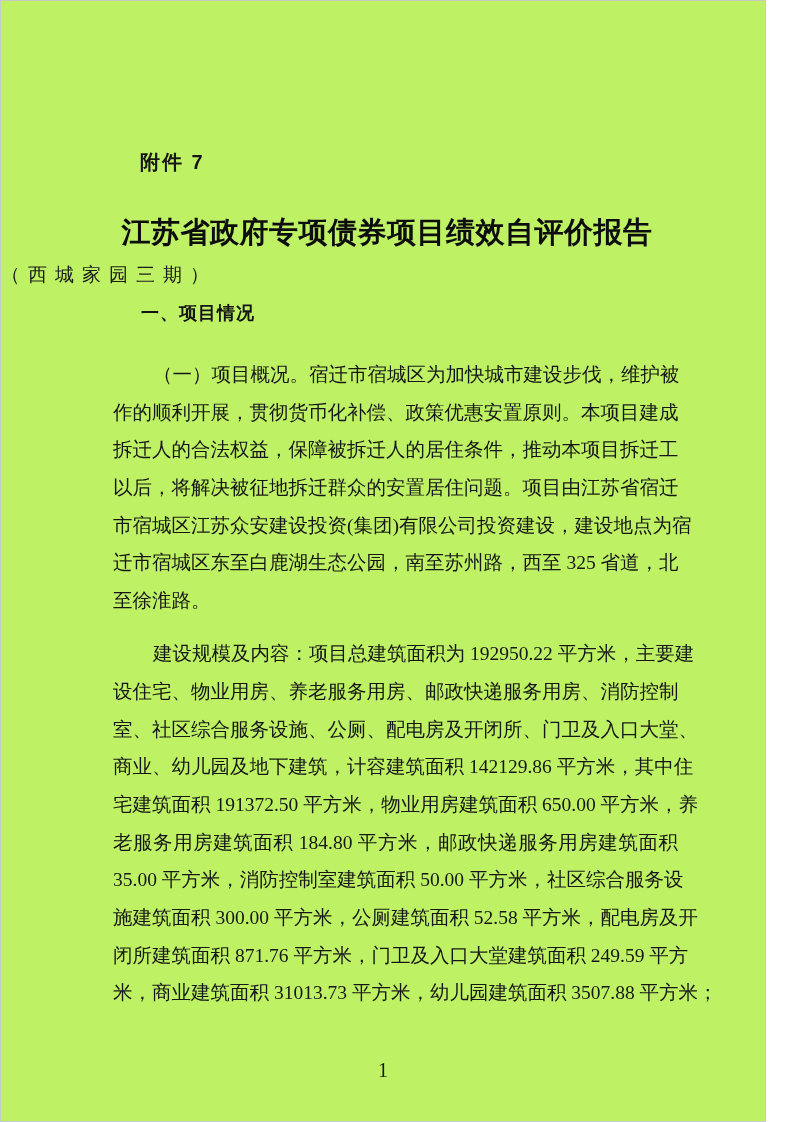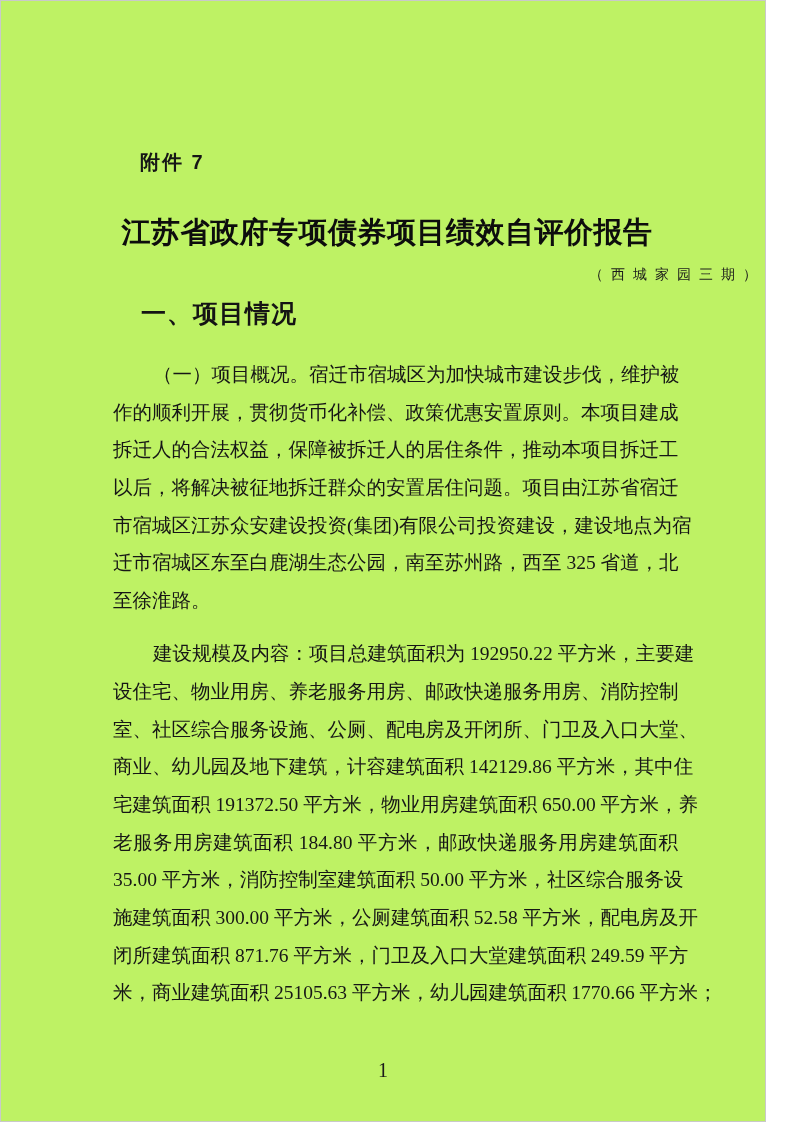--- a/index.html
+++ b/index.html
@@ -42,34 +42,34 @@
     line-height: 38px;
     letter-spacing: 0.5px;
     color: #0d0d0d;
     padding-left: 8px;
   }
   .report-subtitle {
     position: absolute;
     left: 0;
     right: 0;
     top: 261px;
-    text-align: right;
-    font-size: 14px;
+    text-align: left;
+    font-size: 19px;
     line-height: 26px;
     letter-spacing: 8px;
     color: #1a1a1a;
   }
   .section-heading {
     position: absolute;
     left: 140px;
     top: 297px;
     margin: 0;
     font-family: "Liberation Sans", "DejaVu Sans", sans-serif;
     font-weight: 700;
-    font-size: 25px;
+    font-size: 18px;
     line-height: 30px;
     letter-spacing: 1px;
     color: #141414;
   }
   .body-text {
     position: absolute;
     left: 96px;
     top: 339px;
     width: 597px;
     font-size: 19.5px;
@@ -128,20 +128,20 @@
     <div class="para">
       <span class="line open">建设规模及内容：项目总建筑面积为 192950.22 平方米，主要建</span>
       <span class="line">设住宅、物业用房、养老服务用房、邮政快递服务用房、消防控制</span>
       <span class="line">室、社区综合服务设施、公厕、配电房及开闭所、门卫及入口大堂、</span>
       <span class="line">商业、幼儿园及地下建筑，计容建筑面积 142129.86 平方米，其中住</span>
       <span class="line">宅建筑面积 191372.50 平方米，物业用房建筑面积 650.00 平方米，养</span>
       <span class="line">老服务用房建筑面积 184.80 平方米，邮政快递服务用房建筑面积</span>
       <span class="line">35.00 平方米，消防控制室建筑面积 50.00 平方米，社区综合服务设</span>
       <span class="line">施建筑面积 300.00 平方米，公厕建筑面积 52.58 平方米，配电房及开</span>
       <span class="line">闭所建筑面积 871.76 平方米，门卫及入口大堂建筑面积 249.59 平方</span>
-      <span class="line">米，商业建筑面积 25105.63 平方米，幼儿园建筑面积 1770.66 平方米；</span>
+      <span class="line">米，商业建筑面积 31013.73 平方米，幼儿园建筑面积 3507.88 平方米；</span>
     </div>
 
   </div>
 
   <div class="page-number">1</div>
 
 </div>
 
 </body></html>

